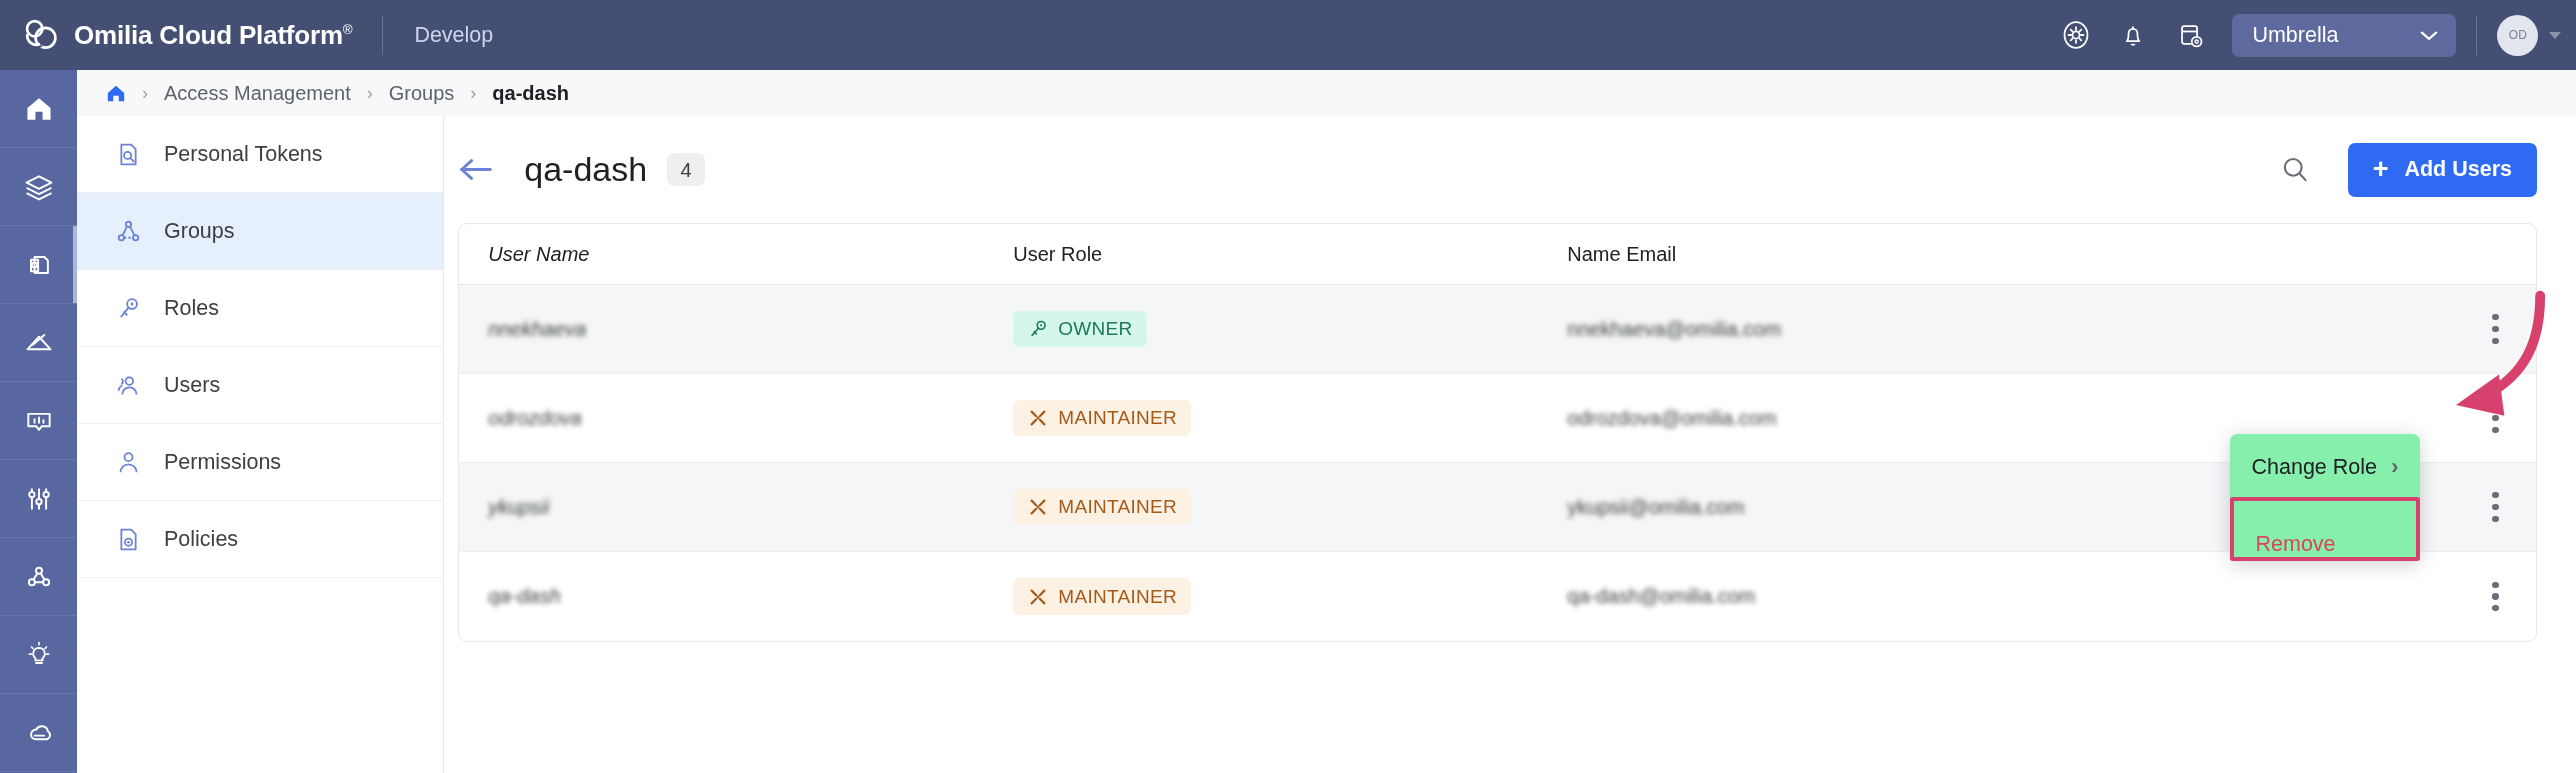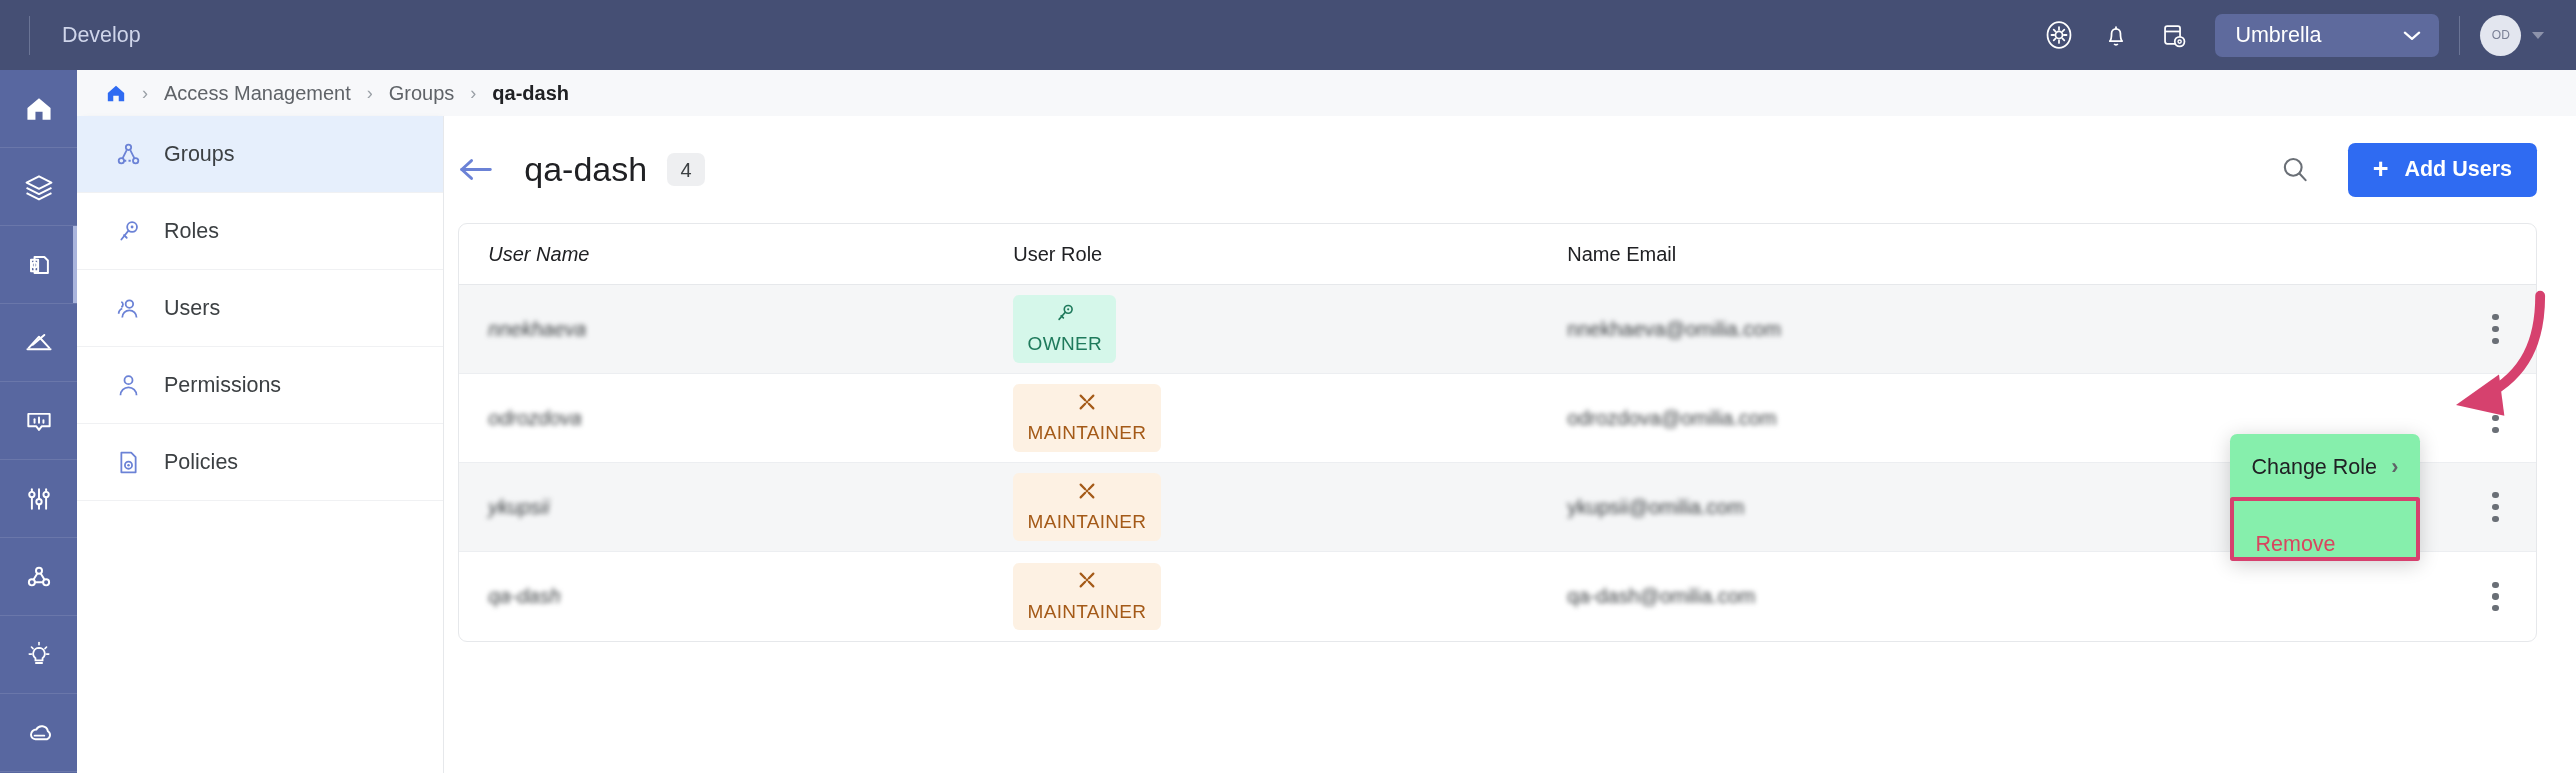--- a/index.html
+++ b/index.html
@@ -24,21 +24,21 @@
   .brand-name {
     font-size: 26px; font-weight: bold; letter-spacing: -0.2px;
     color: #ffffff; white-space: nowrap;
   }
   .brand-name sup { font-size: 13.4px; vertical-align: super; font-weight: normal;}
   .topbar-divider {
     width: 0.9px; height: 39px; background: #6a7495; margin: 0 32px 0 29px;
   }
   .develop-link { font-size: 21.5px; color: #cfd5ea; }
   .topbar-right {
-    margin-left: auto; display: flex; align-items: center; gap: 0; padding-right: 32px;
+    margin-left: auto; display: flex; align-items: center; gap: 0; padding-right: 15px;
   }
   .hicon { width: 30px; height: 30px; margin-right: 27px; display: block; }
   .tenant-pill {
     background: #5e6a9d; border-radius: 7.2px;
     height: 43px; min-width: 224px;
     display: flex; align-items: center; justify-content: space-between;
     padding: 0 18px 0 20px; gap: 16px;
     font-size: 21.5px; color: #ffffff;
     margin-right: 20px;
   }
@@ -164,21 +164,21 @@
   .th { font-size: 20px; color: #202124; }
   .cell-blur {
     font-size: 20px; color: #3c4043;
     filter: blur(2.7px);
     user-select: none;
     display: inline-block;
   }
   .chip {
     display: inline-flex; align-items: center; gap: 10.7px;
     border-radius: 6.3px; padding: 7.2px 14.3px;
-    font-size: 19px; letter-spacing: 0.3px; flex-direction: column;
+    font-size: 19px; letter-spacing: 0.3px;
   }
   .chip.owner { background: #d5f7ea; color: #1f7a5c; }
   .chip.maintainer { background: #fdf1e3; color: #a45a18; }
   .chip svg { width: 20px; height: 20px; display:block; }
   .kebab { display: flex; flex-direction: column; gap: 5.4px; cursor: pointer; }
   .kebab i { width: 6.3px; height: 6.3px; border-radius: 50%; background: #6a6f76; display: block; }
 
   
   .ctx-menu {
     position: absolute;
@@ -207,20 +207,31 @@
   .anno-arrow {
     position: absolute; top: 0; left: 0;
     width: 2576px; height: 774px;
     pointer-events: none; z-index: 70;
   }
 </style>
 </head>
 <body>
 
 <div class="topbar">
+  <div class="brand">
+    <svg class="brand-logo" viewBox="0 0 40 40">
+      <circle cx="13" cy="13" r="8.5" fill="none" stroke="#ffffff" stroke-width="3"></circle>
+      <circle cx="25" cy="23" r="11" fill="none" stroke="#ffffff" stroke-width="3"></circle>
+      <path d="M5 20 A10 10 0 0 0 20 31" fill="none" stroke="#454f74" stroke-width="5"></path>
+      <path d="M5 19 A10 10 0 0 0 19 30" fill="none" stroke="#ffffff" stroke-width="3"></path>
+    </svg>
+    <div class="brand-name">
+      <span>Omilia Cloud Platform</span><sup>®</sup>
+    </div>
+  </div>
   <div class="topbar-divider"></div>
   <div class="develop-link">Develop</div>
 
   <div class="topbar-right">
     <svg class="hicon" viewBox="0 0 34 34">
       <ellipse cx="17" cy="17" rx="13" ry="14.5" fill="none" stroke="#fff" stroke-width="2"></ellipse>
       <circle cx="17" cy="17" r="4" fill="none" stroke="#fff" stroke-width="2"></circle>
       <g stroke="#fff" stroke-width="2" stroke-linecap="round">
         <line x1="17" y1="8" x2="17" y2="11"></line>
           <line x1="17" y1="23" x2="17" y2="26"></line>
@@ -343,20 +354,28 @@
   </span>
   <span class="crumb-sep">›</span>
   <span class="crumb-link">Access Management</span>
   <span class="crumb-sep">›</span>
   <span class="crumb-link">Groups</span>
   <span class="crumb-sep">›</span>
   <span class="crumb-current">qa-dash</span>
 </div>
 
 <div class="subnav">
+  <div class="subnav-item">
+    <svg viewBox="0 0 28 28">
+      <path d="M6 3 h11 l5 5 v17 h-16 z" fill="none" stroke="#6b82d6" stroke-width="2" stroke-linejoin="round"></path>
+      <circle cx="13" cy="15" r="4" fill="none" stroke="#6b82d6" stroke-width="2"></circle>
+      <line x1="16" y1="18" x2="20" y2="22" stroke="#6b82d6" stroke-width="2" stroke-linecap="round"></line>
+    </svg>
+    <span>Personal Tokens</span>
+  </div>
   <div class="subnav-item active">
     <svg viewBox="0 0 28 28">
       <circle cx="14" cy="6" r="3" fill="none" stroke="#6b82d6" stroke-width="2"></circle>
       <circle cx="6" cy="21" r="3" fill="none" stroke="#6b82d6" stroke-width="2"></circle>
       <circle cx="22" cy="21" r="3" fill="none" stroke="#6b82d6" stroke-width="2"></circle>
       <path d="M12 9 L7.5 18" stroke="#6b82d6" stroke-width="2"></path>
       <path d="M16 9 L20.5 18" stroke="#6b82d6" stroke-width="2"></path>
       <path d="M9 21 L19 21" stroke="#6b82d6" stroke-width="2" stroke-dasharray="2.5 2.5"></path>
     </svg>
     <span>Groups</span>

